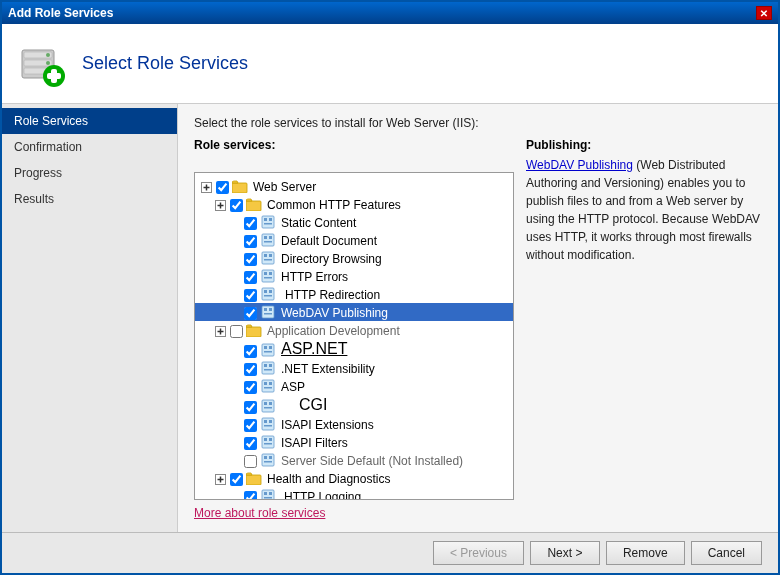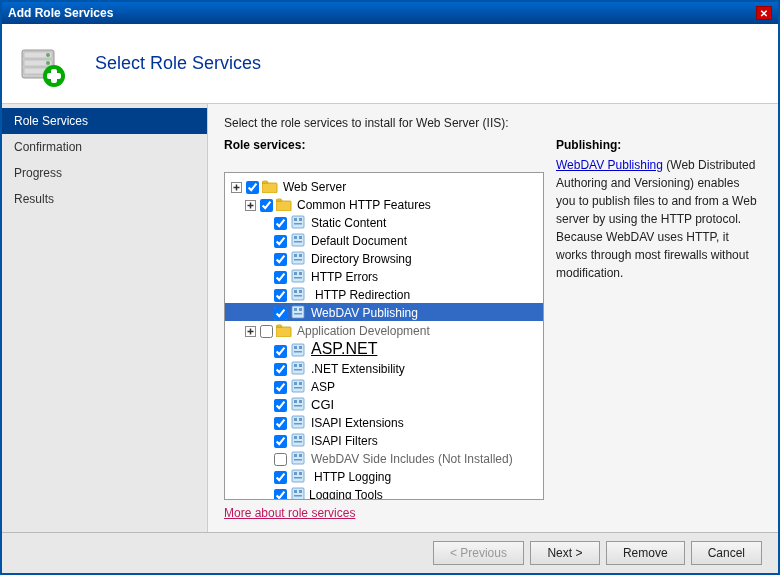--- a/index.html
+++ b/index.html
@@ -42,40 +42,39 @@
       justify-content: center;
       cursor: pointer;
     }
     .header {
       background: white;
       padding: 10px 16px;
       display: flex;
       align-items: center;
       border-bottom: 1px solid #ccc;
       min-height: 80px;
-      gap: 13px;
     }
     .header-icon {
       width: 48px;
       height: 48px;
       margin-right: 16px;
       flex-shrink: 0;
     }
     .header-title {
       font-size: 18px;
       font-weight: normal;
       color: #003399;
     }
     .content {
       display: flex;
       flex: 1;
       overflow: hidden;
     }
     .sidebar {
-      width: 206px;
+      width: 176px;
       background: #e8e8e8;
       border-right: 1px solid #ccc;
       padding-top: 4px;
     }
     .sidebar-item {
       padding: 6px 12px;
       cursor: pointer;
       font-size: 12px;
       color: #333;
     }
@@ -460,21 +459,21 @@
                 <span class="tree-spacer"></span>
                 <input type="checkbox" class="tree-checkbox" checked="" style="">
                 <span class="tree-icon">
                   <svg width="14" height="14" viewBox="0 0 14 14">
         <rect x="1" y="1" width="12" height="12" rx="1" fill="#d0e8f8" stroke="#6699cc" stroke-width="0.8"></rect>
         <rect x="3" y="3" width="3" height="3" fill="#6699cc"></rect>
         <rect x="8" y="3" width="3" height="3" fill="#6699cc"></rect>
         <rect x="3" y="8" width="8" height="1.5" fill="#6699cc"></rect>
       </svg>
                 </span>
-                <span style="font-size: 13px; margin-left: 2px;">CGI</span>
+                <span style="font-size: 16px; margin-left: 20px;">CGI</span>
               </div>
               <div class="tree-row">
                 <span style="display: inline-block; width: 28px;"></span>
                 <span class="tree-spacer"></span>
                 <input type="checkbox" class="tree-checkbox" checked="" style="">
                 <span class="tree-icon">
                   <svg width="14" height="14" viewBox="0 0 14 14">
         <rect x="1" y="1" width="12" height="12" rx="1" fill="#d0e8f8" stroke="#6699cc" stroke-width="0.8"></rect>
         <rect x="3" y="3" width="3" height="3" fill="#6699cc"></rect>
         <rect x="8" y="3" width="3" height="3" fill="#6699cc"></rect>
@@ -502,21 +501,39 @@
                 <span class="tree-spacer"></span>
                 <input type="checkbox" class="tree-checkbox" style="">
                 <span class="tree-icon">
                   <svg width="14" height="14" viewBox="0 0 14 14">
         <rect x="1" y="1" width="12" height="12" rx="1" fill="#d0e8f8" stroke="#6699cc" stroke-width="0.8"></rect>
         <rect x="3" y="3" width="3" height="3" fill="#6699cc"></rect>
         <rect x="8" y="3" width="3" height="3" fill="#6699cc"></rect>
         <rect x="3" y="8" width="8" height="1.5" fill="#6699cc"></rect>
       </svg>
                 </span>
-                <span style="font-size: 12px; margin-left: 2px; color: rgb(102, 102, 102);">WebDAV Side Includes  (Not Installed)</span>
+                <span style="font-size: 12px; margin-left: 2px; color: rgb(102, 102, 102);">Server Side Default  (Not Installed)</span>
+              </div>
+              <div class="tree-row">
+                <span style="display: inline-block; width: 14px;"></span>
+                <span class="tree-toggle">
+                  <svg width="11" height="11" viewBox="0 0 11 11">
+        <rect x="0.5" y="0.5" width="10" height="10" fill="white" stroke="#888"></rect>
+        <line x1="5.5" y1="2.5" x2="5.5" y2="8.5" stroke="#333" stroke-width="1.5"></line>
+        <line x1="2.5" y1="5.5" x2="8.5" y2="5.5" stroke="#333" stroke-width="1.5"></line>
+      </svg>
+                </span>
+                <input type="checkbox" class="tree-checkbox" checked="" style="">
+                <span class="tree-icon folder-icon">
+                  <svg width="16" height="14" viewBox="0 0 16 14">
+        <rect x="0" y="4" width="15" height="10" rx="1" fill="#f5c842" stroke="#c8a000" stroke-width="0.8"></rect>
+        <path d="M0 4 Q0 2 2 2 L5 2 L6 4 Z" fill="#f5c842" stroke="#c8a000" stroke-width="0.8"></path>
+      </svg>
+                </span>
+                <span style="font-size: 12px; margin-left: 2px;">Health and Diagnostics</span>
               </div>
               <div class="tree-row">
                 <span style="display: inline-block; width: 28px;"></span>
                 <span class="tree-spacer"></span>
                 <input type="checkbox" class="tree-checkbox" checked="" style="">
                 <span class="tree-icon">
                   <svg width="14" height="14" viewBox="0 0 14 14">
         <rect x="1" y="1" width="12" height="12" rx="1" fill="#d0e8f8" stroke="#6699cc" stroke-width="0.8"></rect>
         <rect x="3" y="3" width="3" height="3" fill="#6699cc"></rect>
         <rect x="8" y="3" width="3" height="3" fill="#6699cc"></rect>

